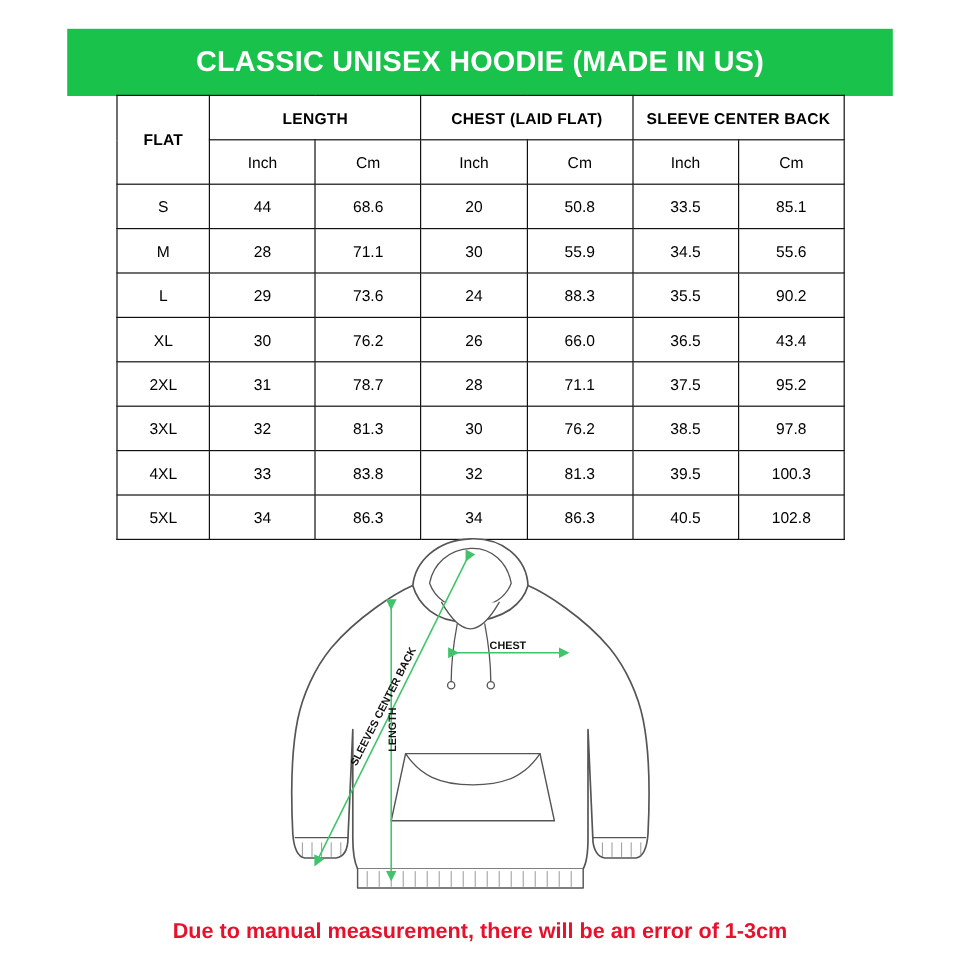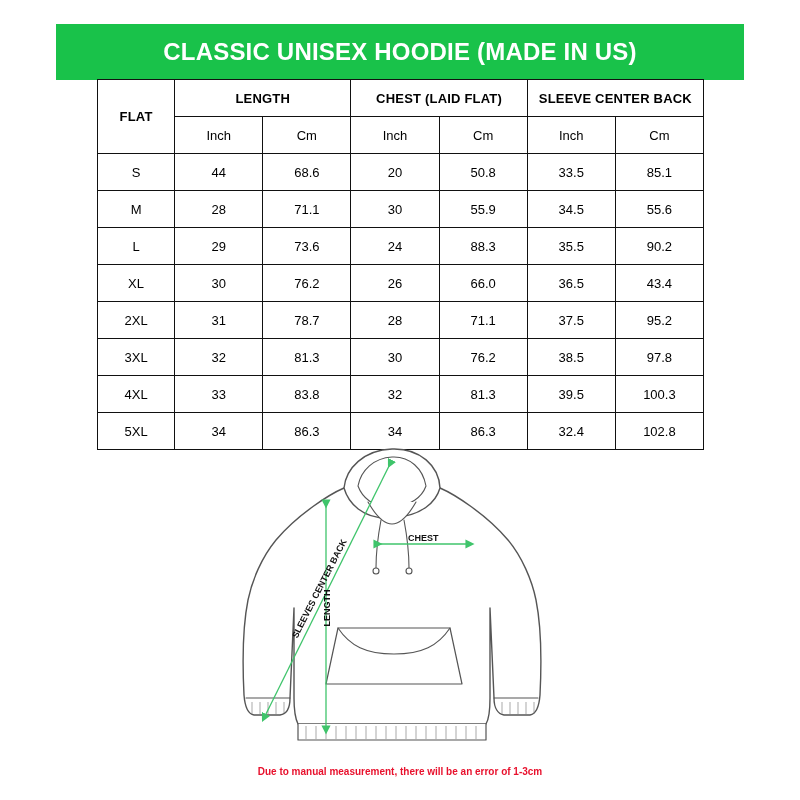--- a/index.html
+++ b/index.html
@@ -88,21 +88,21 @@
     width: 360px;
     height: 310px;
   }
   .footer-note {
     position: absolute;
     left: 0;
     top: 766px;
     width: 800px;
     text-align: center;
     color: #e8112d;
-    font-size: 10px;
+    font-size: 18px;
     font-weight: bold;
   }
 </style>
 </head>
 <body>
 
 <div class="page">
 
   <div class="header">
     <div class="header-title">CLASSIC UNISEX HOODIE (MADE IN US)</div>
@@ -198,21 +198,21 @@
           <td>81.3</td>
           <td>39.5</td>
           <td>100.3</td>
         </tr>
         <tr>
           <td class="size-cell">5XL</td>
           <td>34</td>
           <td>86.3</td>
           <td>34</td>
           <td>86.3</td>
-          <td>32.4</td>
+          <td>40.5</td>
           <td>102.8</td>
         </tr>
       </tbody>
     </table>
   </div>
 
   <div class="illustration">
     <svg width="360" height="310" viewBox="0 0 360 310" xmlns="http://www.w3.org/2000/svg">
       <defs>
         <marker id="arrHead" markerWidth="7" markerHeight="7" refX="3.5" refY="3.5" orient="auto">

